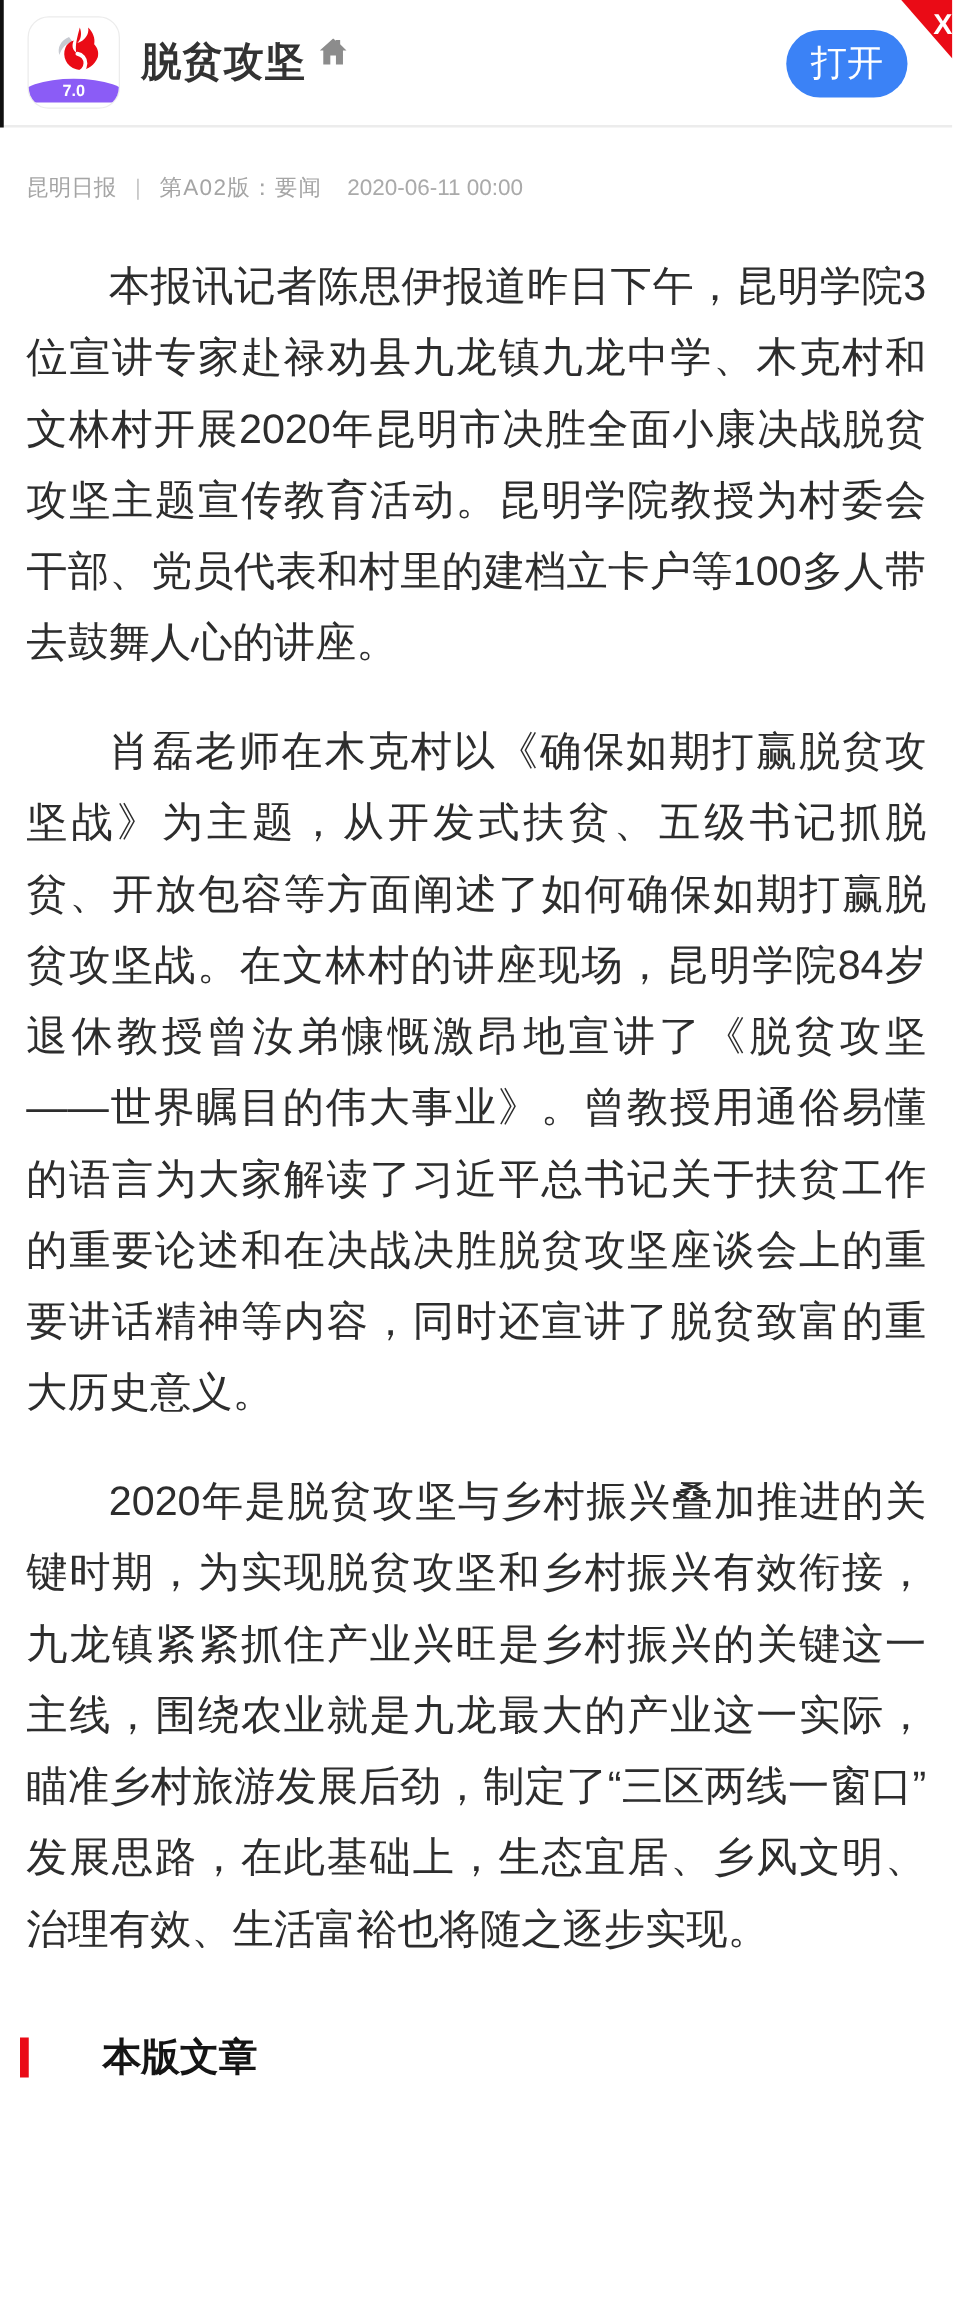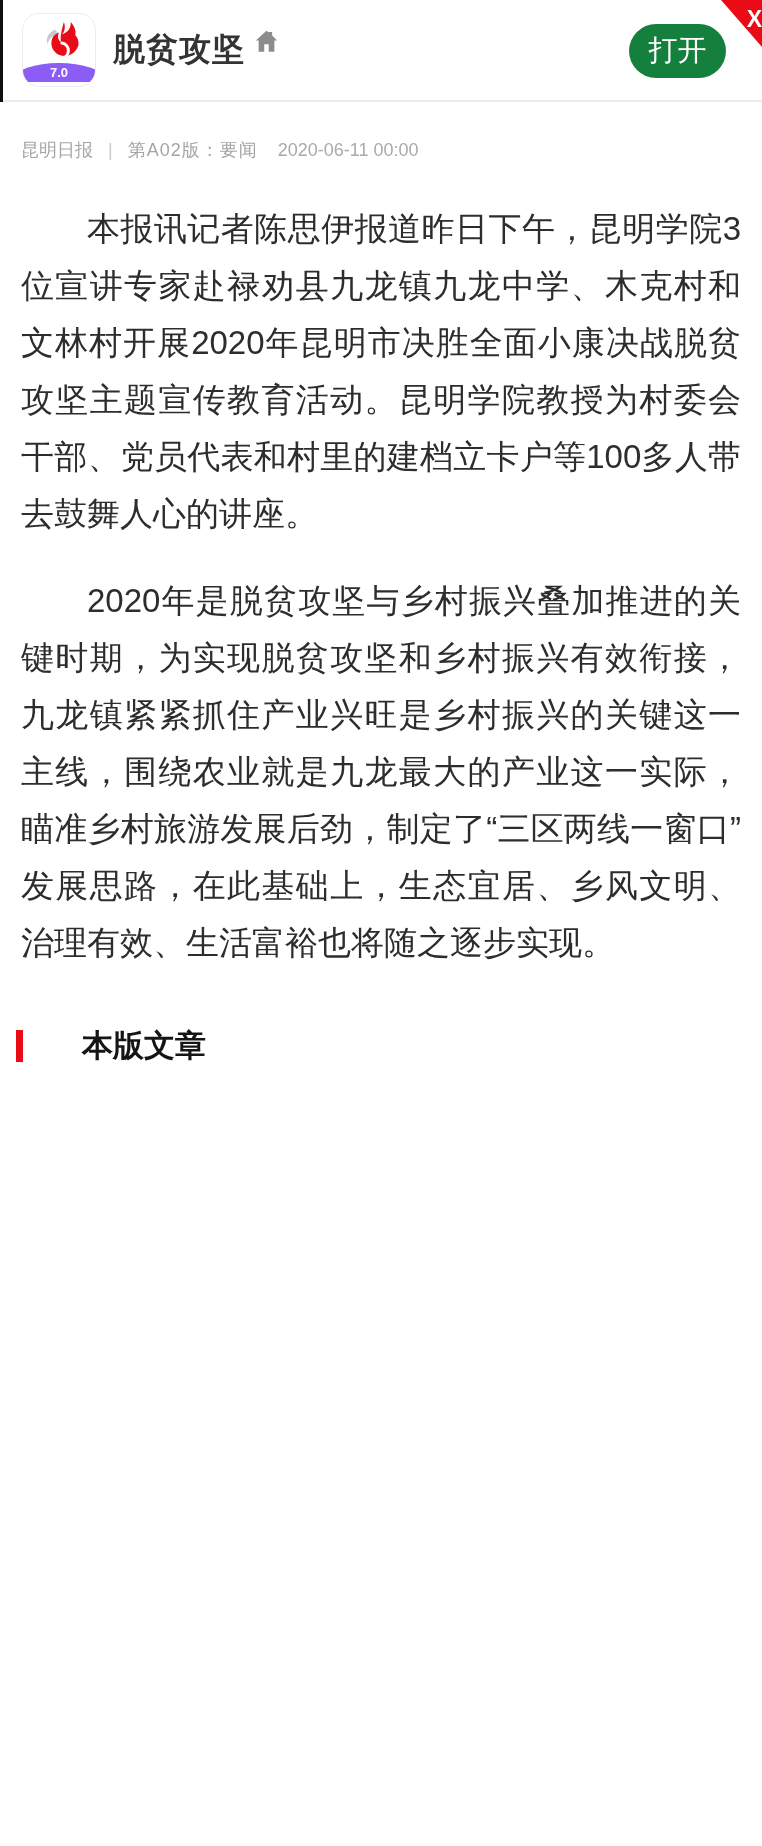--- a/index.html
+++ b/index.html
@@ -13,21 +13,21 @@
   .edge-artifact { position:absolute; left:0; top:0; width:3px; height:102px; background:#101010; }
   .logo { position:relative; width:74px; height:74px; border:1px solid #ececec; border-radius:17px;
           overflow:hidden; background:#fff; flex-shrink:0; }
   .logo svg { position:absolute; top:3px; left:14px; }
   .logo-band { position:absolute; bottom:4px; left:-8px; right:-8px; height:19px; background:#8b5cf6;
                border-radius:100% 100% 0 0 / 160% 160% 0 0; text-align:center; }
   .logo-band span { font-size:13px; line-height:19px; color:#fff; font-weight:bold; }
   .app-name { margin-left:17px; font-size:32px; font-weight:bold; color:#333; letter-spacing:1px; }
   .home-ic { margin-left:8px; margin-bottom:18px; }
   .open-btn { position:absolute; right:36px; top:24px; width:97px; height:54px; border:none;
-              border-radius:27px; background:#15803d; color:#fff; font-size:29px;
+              border-radius:27px; background:#3b82f6; color:#fff; font-size:29px;
               font-family:inherit; cursor:pointer; }
   .ribbon { position:absolute; top:0; right:0; width:0; height:0;
             border-top:47px solid #ea0b16; border-left:41px solid transparent; }
   .close-x { position:absolute; top:6px; right:0; color:#fff; font-weight:bold; font-size:23px; cursor:pointer; }
 
   
   .content { padding:0 21px; }
   .title { margin-top:26px; font-size:44px; line-height:63px; font-weight:bold; color:#1d1d1d; }
   .byline { margin-top:36px; font-size:18px; color:#a5a5a5; }
   .byline .sep { margin:0 15px; color:#c9c9c9; }
@@ -74,20 +74,21 @@
     <span class="close-x">X</span>
   </header>
 
   <main class="content">
 
     <div class="byline">
       <span>昆明日报</span><span class="sep">|</span><span class="edition">第A02版：要闻</span><span class="date">2020-06-11 00:00</span>
     </div>
 
     <p class="para">本报讯记者陈思伊报道昨日下午，昆明学院3位宣讲专家赴禄劝县九龙镇九龙中学、木克村和文林村开展2020年昆明市决胜全面小康决战脱贫攻坚主题宣传教育活动。昆明学院教授为村委会干部、党员代表和村里的建档立卡户等100多人带去鼓舞人心的讲座。</p>
+    <p class="para">肖磊老师在木克村以《确保如期打赢脱贫攻坚战》为主题，从开发式扶贫、五级书记抓脱贫、开放包容等方面阐述了如何确保如期打赢脱贫攻坚战。在文林村的讲座现场，昆明学院84岁退休教授曾汝弟慷慨激昂地宣讲了《脱贫攻坚——世界瞩目的伟大事业》。曾教授用通俗易懂的语言为大家解读了习近平总书记关于扶贫工作的重要论述和在决战决胜脱贫攻坚座谈会上的重要讲话精神等内容，同时还宣讲了脱贫致富的重大历史意义。</p>
     <p class="para">2020年是脱贫攻坚与乡村振兴叠加推进的关键时期，为实现脱贫攻坚和乡村振兴有效衔接，九龙镇紧紧抓住产业兴旺是乡村振兴的关键这一主线，围绕农业就是九龙最大的产业这一实际，瞄准乡村旅游发展后劲，制定了“三区两线一窗口”发展思路，在此基础上，生态宜居、乡风文明、治理有效、生活富裕也将随之逐步实现。</p>
   </main>
 
   <section class="related">
     <div class="sec-head">
       <span class="accent-bar"></span>
       <span class="sec-title">本版文章</span>
     </div>
 
   </section>

